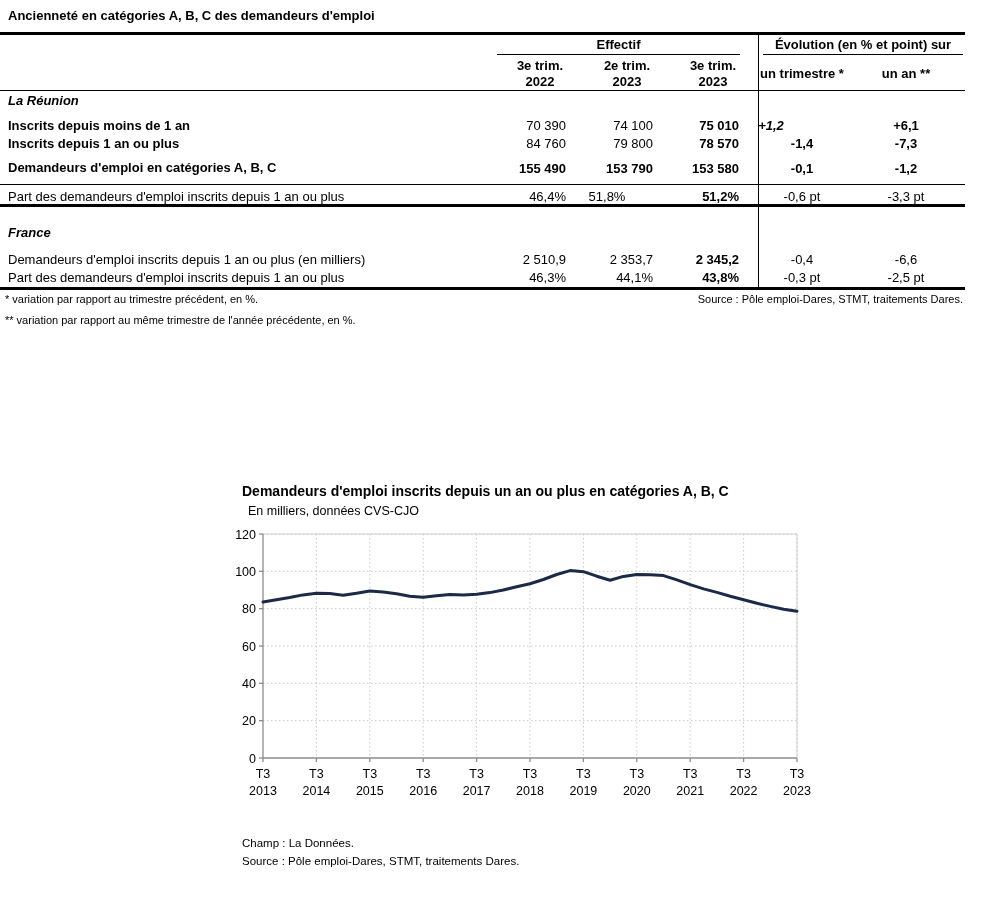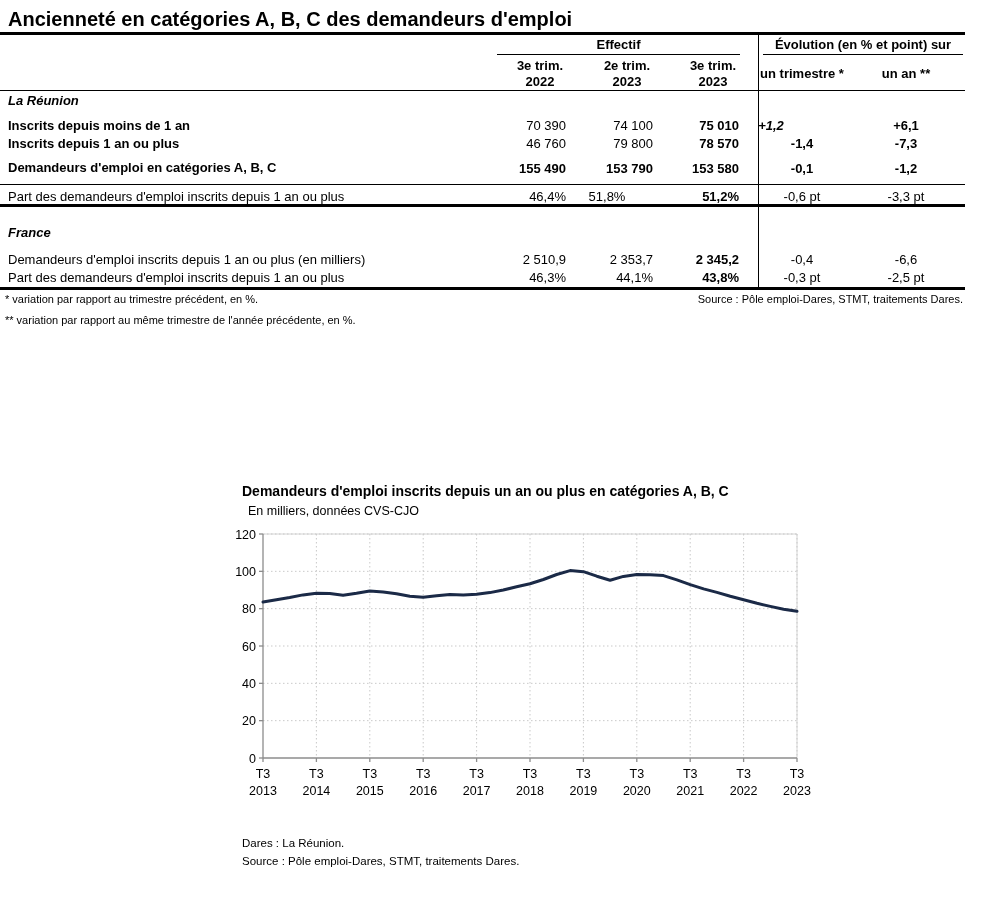--- a/index.html
+++ b/index.html
@@ -18,21 +18,21 @@
   .cell{position:absolute;font-size:13px;line-height:16px;}
   .right-col{width:92px;text-align:right;}
   .evo-col{width:110px;text-align:center;}
   svg text{font-family:"Liberation Sans",sans-serif;}
 </style>
 </head>
 <body>
 
 <div class="page">
 
-  <div class="abs b" style="left:8px;top:8px;font-size:20px;">Ancienneté en catégories A, B, C des demandeurs d'emploi</div>
+  <div class="abs b" style="left:8px;top:8px;font-size:13px;">Ancienneté en catégories A, B, C des demandeurs d'emploi</div>
 
   <div class="rule" style="left:0;top:32px;width:965px;height:3px;"></div>
 
   <div class="abs b fs13 ctr" style="left:497px;top:37px;width:243px;">Effectif</div>
   <div class="abs b fs13 ctr" style="left:763px;top:37px;width:200px;">Évolution (en % et point) sur</div>
 
   <div class="rule" style="left:497px;top:54px;width:243px;height:1px;"></div>
   <div class="rule" style="left:763px;top:54px;width:200px;height:1px;"></div>
 
   <div class="abs b fs13 ctr" style="left:494px;top:58px;width:92px;">
@@ -59,21 +59,21 @@
     <span class="cell b" style="left:8px;top:118px;">Inscrits depuis moins de 1 an</span>
     <span class="cell right-col" style="left:474px;top:118px;">70 390</span>
     <span class="cell right-col" style="left:561px;top:118px;">74 100</span>
     <span class="cell right-col b" style="left:647px;top:118px;">75 010</span>
     <span class="cell evo-col b" style="left:716px;top:118px;font-style:italic;">+1,2</span>
     <span class="cell evo-col b" style="left:851px;top:118px;">+6,1</span>
   </div>
 
   <div>
     <span class="cell b" style="left:8px;top:136px;">Inscrits depuis 1 an ou plus</span>
-    <span class="cell right-col" style="left:474px;top:136px;">46 760</span>
+    <span class="cell right-col" style="left:474px;top:136px;">84 760</span>
     <span class="cell right-col" style="left:561px;top:136px;">79 800</span>
     <span class="cell right-col b" style="left:647px;top:136px;">78 570</span>
     <span class="cell evo-col b" style="left:747px;top:136px;">-1,4</span>
     <span class="cell evo-col b" style="left:851px;top:136px;">-7,3</span>
   </div>
 
   <div>
     <span class="cell b fs14" style="left:8px;top:160px;">Demandeurs d'emploi en catégories A, B, C</span>
     <span class="cell right-col b" style="left:474px;top:161px;">155 490</span>
     <span class="cell right-col b" style="left:561px;top:161px;">153 790</span>
@@ -188,16 +188,16 @@
       <text x="460.2" y="271" text-anchor="middle" font-size="12.5">2021</text>
       <line x1="513.6" y1="234" x2="513.6" y2="238" stroke="#8c8c8c" stroke-width="1.3"></line>
       <text x="513.6" y="254" text-anchor="middle" font-size="12.5">T3</text>
       <text x="513.6" y="271" text-anchor="middle" font-size="12.5">2022</text>
       <line x1="567" y1="234" x2="567" y2="238" stroke="#8c8c8c" stroke-width="1.3"></line>
       <text x="567" y="254" text-anchor="middle" font-size="12.5">T3</text>
       <text x="567" y="271" text-anchor="middle" font-size="12.5">2023</text>
       <polyline points="33.0,78.1 46.4,75.7 59.7,73.5 73.0,70.9 86.4,69.2 99.8,69.5 113.1,71.2 126.5,69.2 139.8,66.9 153.2,67.9 166.5,69.7 179.8,72.2 193.2,73.3 206.6,71.8 219.9,70.5 233.3,70.9 246.6,70.3 259.9,68.6 273.3,66.0 286.6,62.8 300.0,59.7 313.4,55.5 326.7,50.5 340.1,46.6 353.4,47.7 366.8,52.2 380.1,56.3 393.4,52.4 406.8,50.5 420.1,50.7 433.5,51.6 446.9,55.9 460.2,60.6 473.6,64.9 486.9,68.4 500.3,72.3 513.6,75.7 527.0,79.3 540.3,82.4 553.6,85.2 567.0,87.3" fill="none" stroke="#1b2a47" stroke-width="3" stroke-linejoin="round" stroke-linecap="round"></polyline>
     </svg>
 
-  <div class="abs fs11" style="left:242px;top:836px;font-size:11.5px;">Dares : La Réunion.</div>
+  <div class="abs fs11" style="left:242px;top:836px;font-size:11.5px;">Champ : La Données.</div>
   <div class="abs fs11" style="left:242px;top:854px;font-size:11.5px;">Source : Pôle emploi-Dares, STMT, traitements Dares.</div>
 
 </div>
 
 </body></html>

